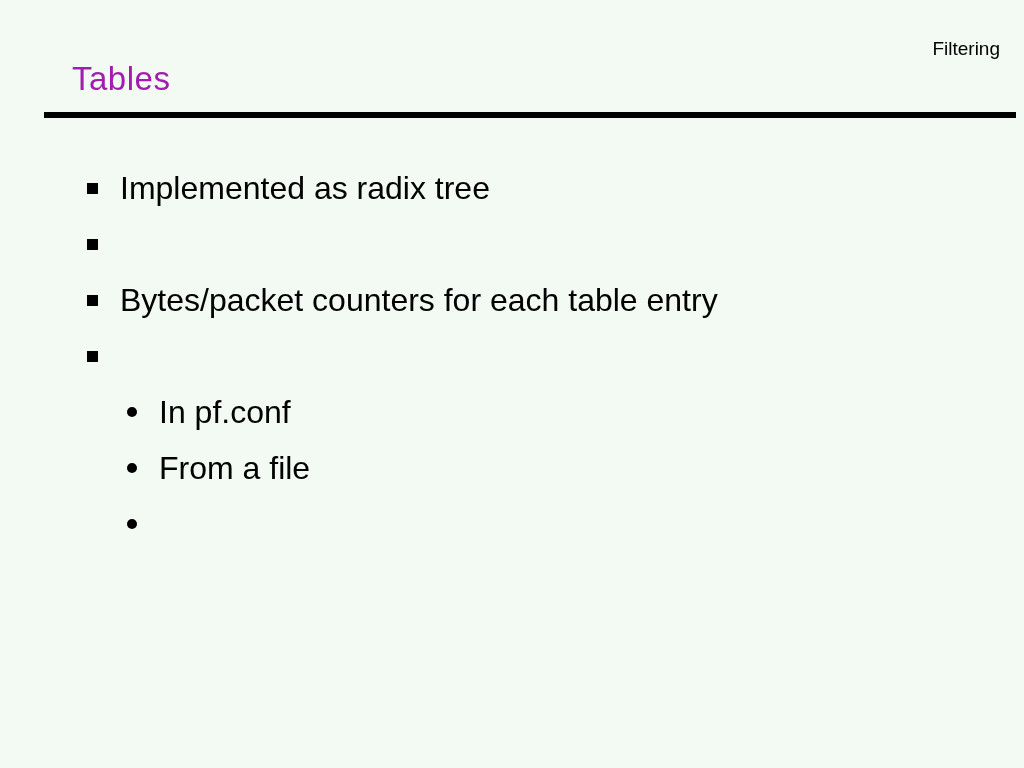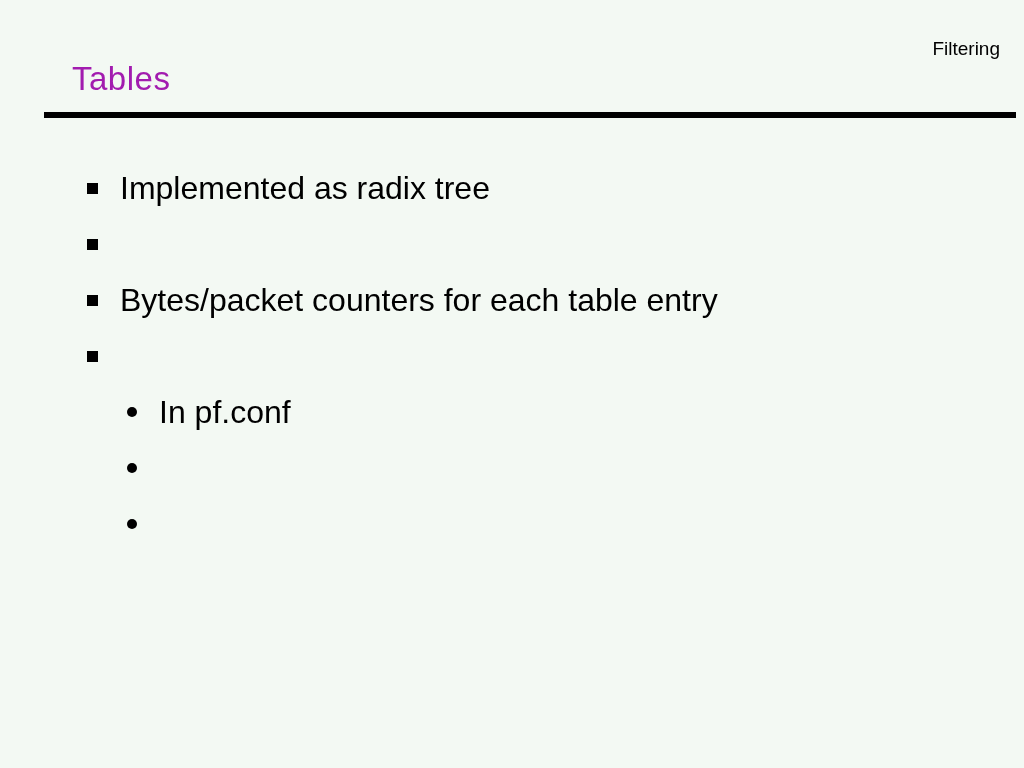--- a/index.html
+++ b/index.html
@@ -96,19 +96,20 @@
     </div>
     <div class="bullet level1">
       <span class="marker m1"></span>
     </div>
     <div class="bullet level2">
       <span class="marker m2"></span>
       <span class="btext">In pf.conf</span>
     </div>
     <div class="bullet level2">
       <span class="marker m2"></span>
+      <span class="btext">From a file</span>
     </div>
     <div class="bullet level2">
       <span class="marker m2"></span>
     </div>
   </div>
 
 <div class="bottom-bar"></div>
 
 </body></html>

